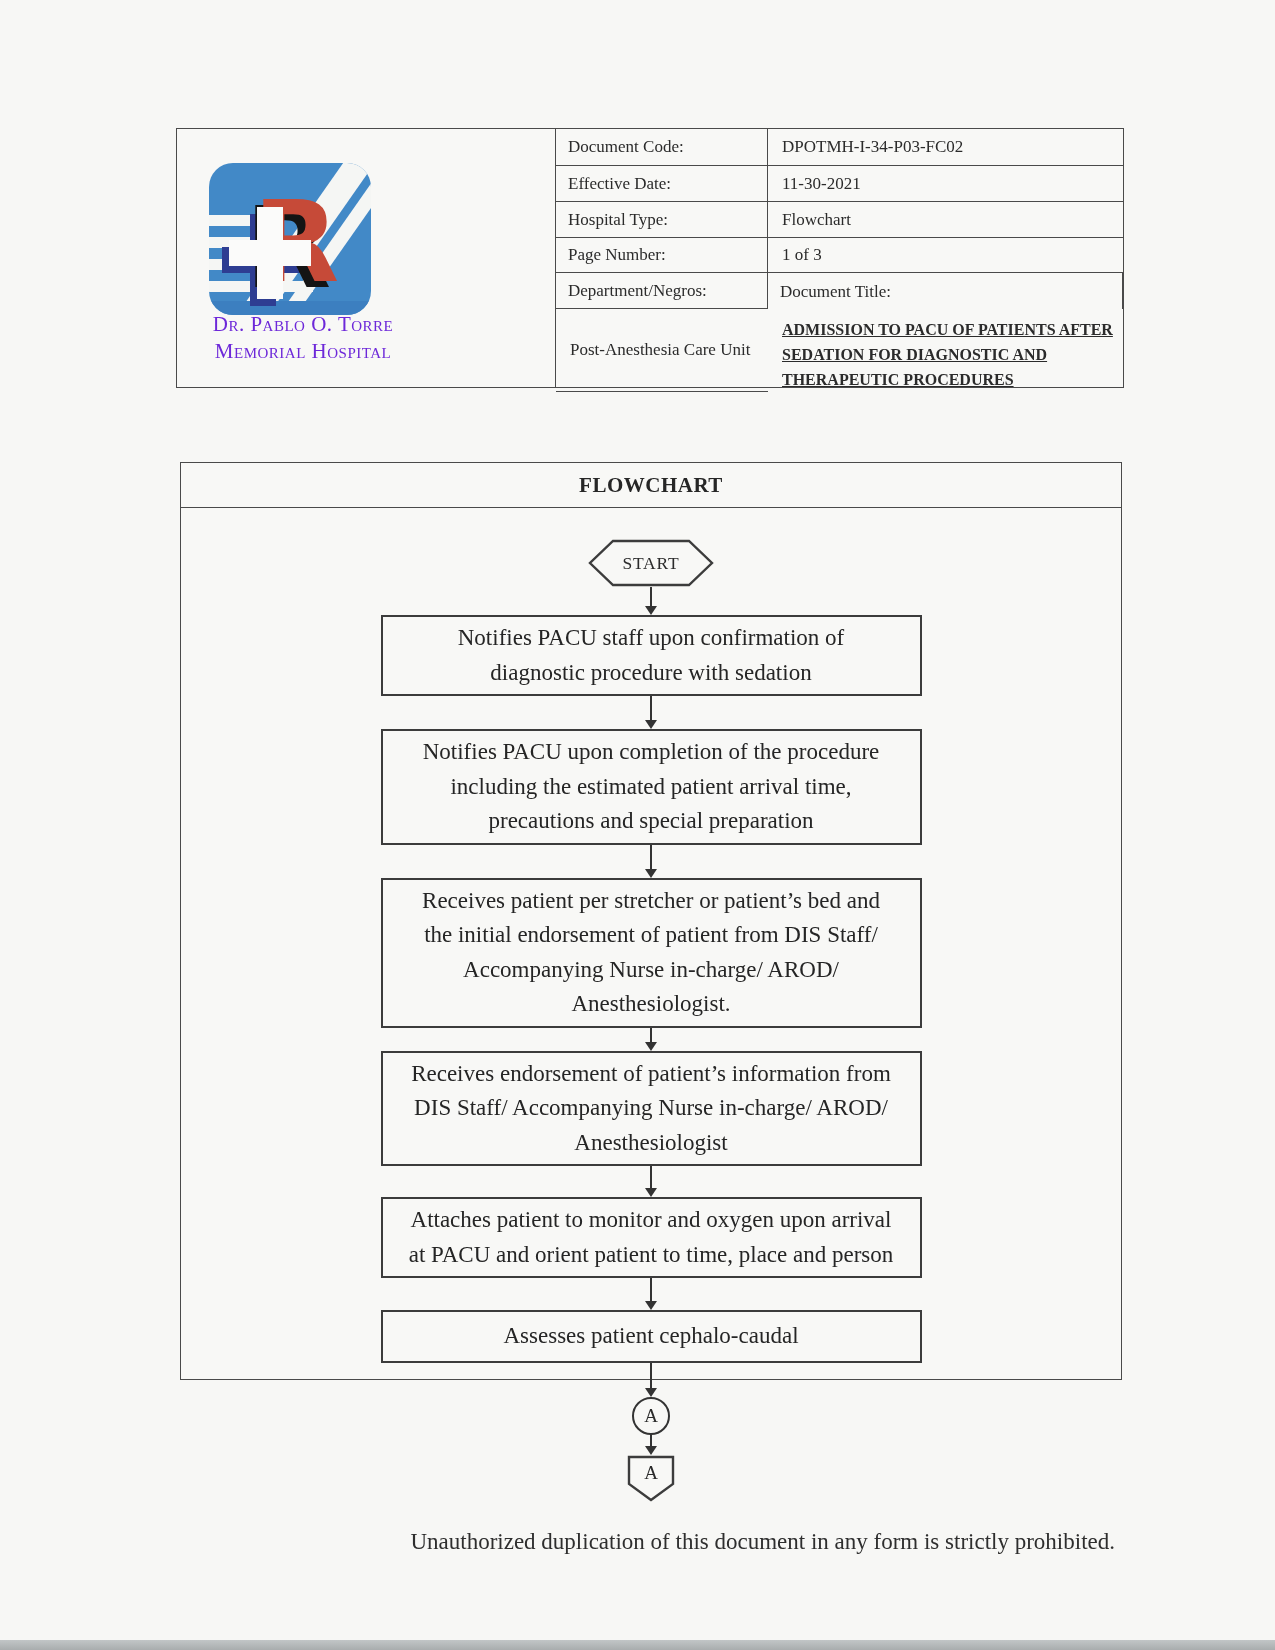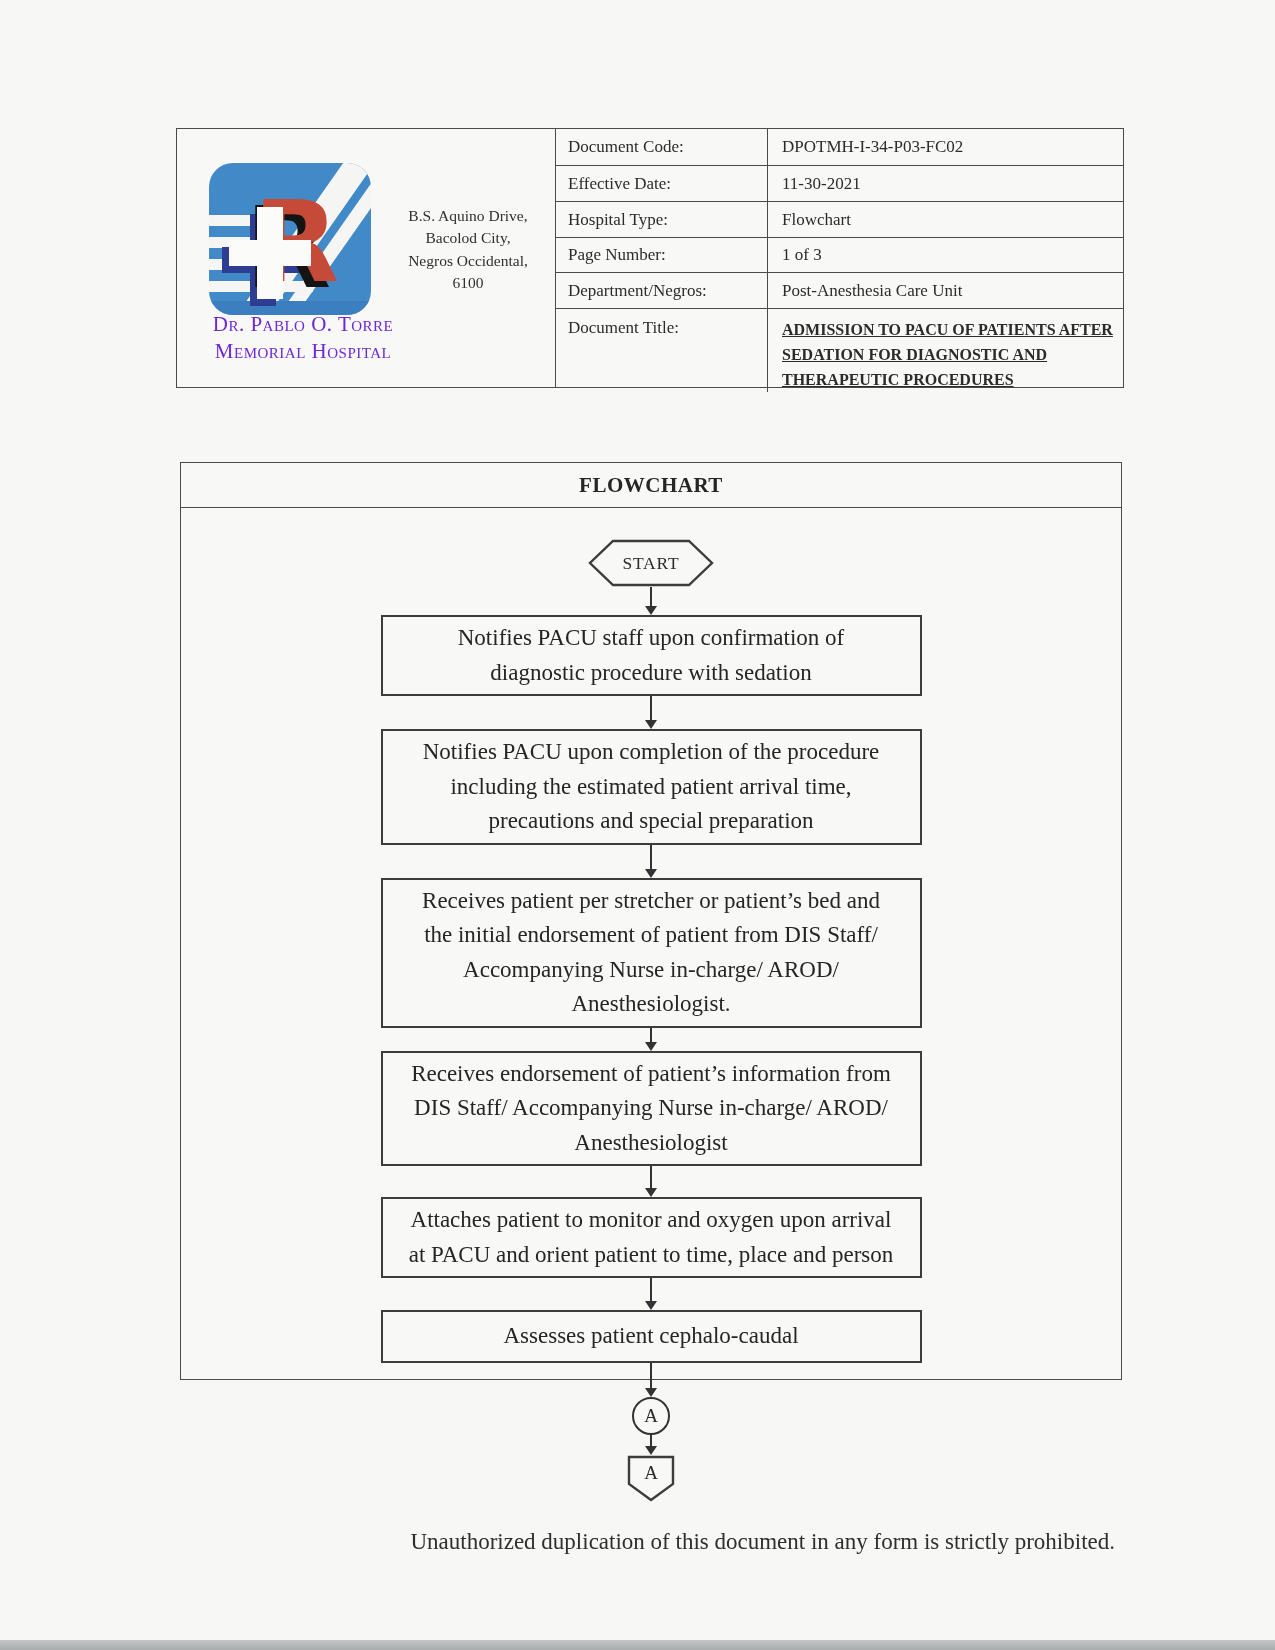--- a/index.html
+++ b/index.html
@@ -128,47 +128,43 @@
           <text x="36" y="124" font-family="DejaVu Sans, sans-serif" font-weight="bold" font-size="112" fill="#141414">R</text>
 
           <text x="44" y="118" font-family="DejaVu Sans, sans-serif" font-weight="bold" font-size="112" fill="#c64a38">R</text>
 
           <g fill="#fbfbfa">
             <rect x="48" y="44" width="26" height="92"></rect>
             <rect x="20" y="77" width="82" height="26"></rect>
           </g>
         </g>
       </svg>
-      <div class="hosp-address">B.S. Aquino Drive,
-Bacolod City,
-Negros Occidental,
-6100</div>
       <div class="hosp-name">
         <div>Dr. Pablo O. Torre</div>
         <div>Memorial Hospital</div>
       </div>
     </div>
 
     <div class="meta-grid">
       <div class="m-cell m-label">Document Code:</div>
       <div class="m-cell m-value">DPOTMH-I-34-P03-FC02</div>
 
       <div class="m-cell m-label">Effective Date:</div>
       <div class="m-cell m-value">11-30-2021</div>
 
       <div class="m-cell m-label">Hospital Type:</div>
       <div class="m-cell m-value">Flowchart</div>
 
       <div class="m-cell m-label">Page Number:</div>
       <div class="m-cell m-value">1 of 3</div>
 
       <div class="m-cell m-label">Department/Negros:</div>
+      <div class="m-cell m-label last top">Document Title:</div>
+
       <div class="m-cell m-value">Post-Anesthesia Care Unit</div>
-
-      <div class="m-cell m-label last top">Document Title:</div>
       <div class="m-cell m-value last top title-val">ADMISSION TO PACU OF PATIENTS AFTER SEDATION FOR DIAGNOSTIC AND THERAPEUTIC PROCEDURES</div>
     </div>
   </div>
 
   <div class="flowchart">
     <div class="fc-title">FLOWCHART</div>
 
     <div class="fc-body">
 
       <div class="fc-hex">

